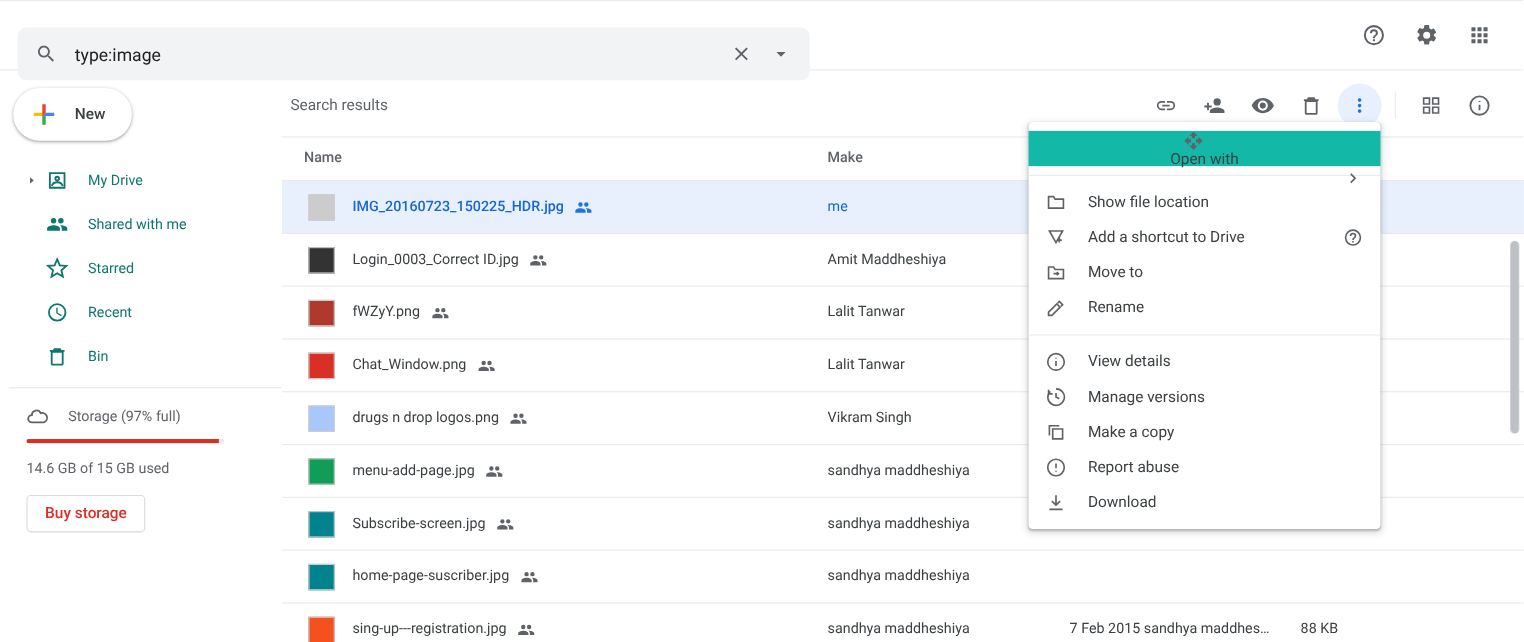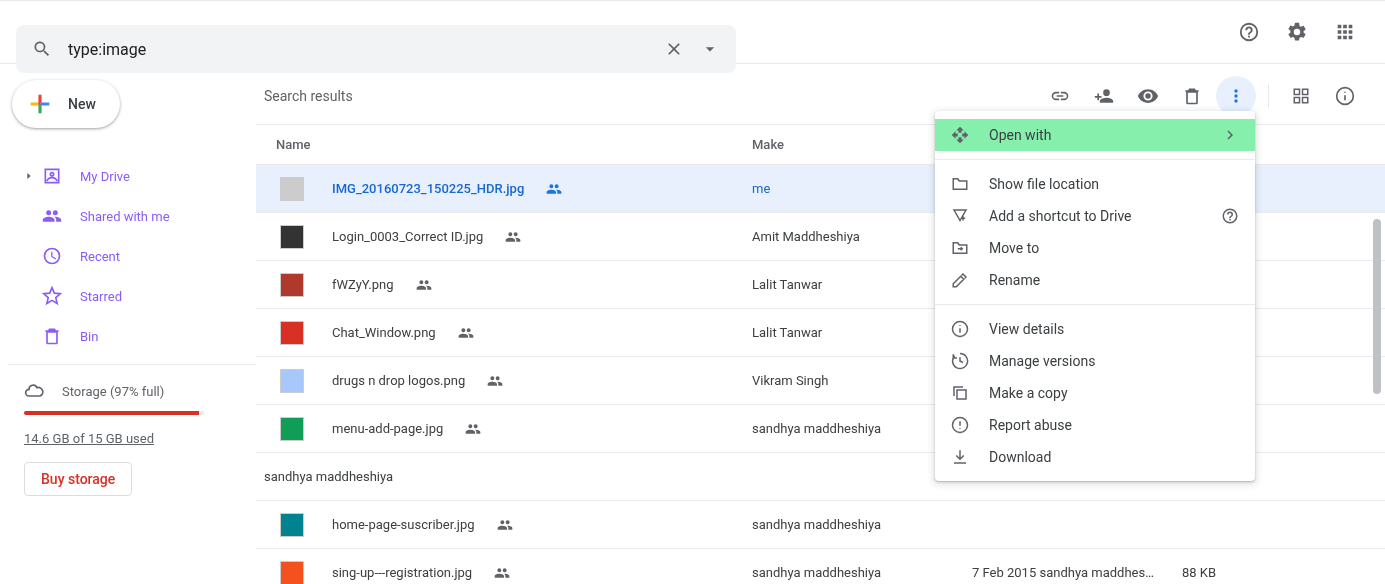--- a/index.html
+++ b/index.html
@@ -14,65 +14,65 @@
 .search-box { background: #f1f3f4; border-radius: 8px; height: 48px; display: flex; align-items: center; padding: 0 8px; width: 720px; }
 .search-box .icon { color: #5f6368; padding: 8px; display: flex; }
 .search-input { flex: 1; border: none; background: transparent; font-size: 16px; color: #202124; outline: none; padding: 0 8px; }
 .search-actions { display: flex; }
 
 .header-icons { display: flex; align-items: center; gap: 8px; margin-left: auto; padding-right: 4px; }
 .header-icons .ibtn { width: 40px; height: 40px; display: flex; align-items: center; justify-content: center; border-radius: 50%; color: #5f6368; }
 
 .main { display: flex; height: calc(100% - 64px); }
 .sidebar { width: 256px; padding: 8px 0 0 8px; }
-.new-btn { display: inline-flex; align-items: center; height: 48px; padding: 0 24px 0 12px; border-radius: 24px; background: #fff; box-shadow: 0 1px 2px rgba(60,64,67,.3),0 1px 3px 1px rgba(60,64,67,.15); margin: 8px 0 28px 4px; }
+.new-btn { display: inline-flex; align-items: center; height: 48px; padding: 0 24px 0 12px; border-radius: 24px; background: #fff; box-shadow: 0 1px 2px rgba(60,64,67,.3),0 1px 3px 1px rgba(60,64,67,.15); margin: 8px 0 16px 4px; }
 .new-btn .plus { width: 32px; height: 32px; margin-right: 12px; display: flex; align-items: center; justify-content: center; }
 .new-btn span.lbl { font-size: 14px; font-weight: 500; color: #3c4043; }
 
-.nav-item { display: flex; align-items: center; height: 40px; padding-left: 16px; border-radius: 0 20px 20px 0; margin-right: 16px; color: #8b5cf6; font-size: 13px; }
+.nav-item { display: flex; align-items: center; height: 40px; padding-left: 16px; border-radius: 0 20px 20px 0; margin-right: 16px; color: #0f766e; font-size: 13px; }
 .nav-item .chev { width: 12px; margin-right: 6px; color: #5f6368; display: flex; }
 .nav-item .nicon { width: 20px; margin-right: 18px; display: flex; }
 
 .divider { border-top: 1px solid #e8eaed; margin: 8px 0; }
 
 .storage-sec { padding: 8px 24px 0 16px; color: #5f6368; }
 .storage-sec .row1 { display: flex; align-items: center; font-size: 13px; margin-bottom: 10px; }
 .storage-sec .row1 .nicon { width: 20px; margin-right: 18px; display: flex;}
 .bar { height: 4px; background: #e8eaed; border-radius: 2px; overflow: hidden; width: 180px; }
 .bar-fill { background: #d93025; height: 100%; }
-.storage-text { font-size: 13px; color: #5f6368; margin-top: 16px; text-decoration: underline; }
+.storage-text { font-size: 13px; color: #5f6368; margin-top: 16px; }
 .buy-btn { margin-top: 16px; border: 1px solid #dadce0; border-radius: 4px; padding: 8px 16px; background: #fff; color: #d93025; font-size: 14px; font-weight: 500; }
 
 .content { flex: 1; display: flex; flex-direction: column; position: relative; justify-content: center; }
 .content-header { display: flex; align-items: center; padding: 12px 20px 8px 8px; font-size: 14px; }
 .content-header .title { color: #5f6368; font-size: 14px; flex: 1; }
 .ch-actions { display: flex; align-items: center; gap: 4px; }
 .ch-actions .ibtn { width: 40px; height: 40px; display: flex; align-items: center; justify-content: center; border-radius: 50%; color: #5f6368; }
 .ch-actions .ibtn.active { background: #e8f0fe; color: #1a73e8; }
 .vsep { width: 1px; height: 24px; background: #e8eaed; margin: 0 8px; }
 
 .table { flex: 1; overflow: auto; border-top: 1px solid #e8eaed; }
 .thead { display: flex; align-items: center; height: 40px; border-bottom: 1px solid #e8eaed; font-size: 13px; color: #5f6368; font-weight: 500; padding: 0 8px 0 8px; }
 .col-name { width: 488px; padding-left: 12px; }
 .col-owner { width: 220px; }
 .col-mod { width: 210px; }
 .col-size { flex: 1; }
 
 .trow { display: flex; align-items: center; height: 48px; border-bottom: 1px solid #e8eaed; font-size: 13px; color: #3c4043; padding: 0 8px 0 8px; }
 .trow.sel { background: #e8f0fe; color: #1a73e8; }
-.trow .col-name { display: flex; align-items: center; gap: 12px; }
+.trow .col-name { display: flex; align-items: center; }
 .thumb { width: 24px; height: 24px; margin: 0 16px 0 4px; background: #dadce0; border: 1px solid #ccc; }
 .trow.sel .fname { color: #1967d2; font-weight: 500; }
 .share-ic { margin-left: 10px; color: #5f6368; display: flex;}
 .trow.sel .share-ic { color: #1a73e8; }
 .trow.sel .col-owner { color: #1967d2; }
 
 .context-menu { position: absolute; top: 111px; left: 935px; width: 320px; background: #fff; border-radius: 4px; box-shadow: 0 2px 6px 2px rgba(60,64,67,.15),0 1px 2px rgba(60,64,67,.3); padding: 8px 0; z-index: 10; }
 .menu-item { display: flex; align-items: center; height: 32px; padding: 0 16px; font-size: 14px; color: #3c4043; }
-.menu-item.hl { background: #86efac; }
+.menu-item.hl { background: #14b8a6; flex-direction: column; }
 .menu-item .micon { width: 20px; margin-right: 18px; color: #5f6368; display: flex; }
 .menu-item .chev-r { margin-left: auto; color: #5f6368; display: flex; }
 .menu-item .qmark { margin-left: auto; color: #5f6368; display: flex; }
 .msep { border-top: 1px solid #e8eaed; margin: 8px 0; }
 
 .scrollbar-ind { position: absolute; right: 4px; top: 155px; width: 8px; height: 175px; background: #bdc1c6; border-radius: 4px; }
 
 svg { display: block; }
 </style>
 </head>
@@ -245,33 +245,33 @@
             <svg width="20" height="20" viewBox="0 0 24 24">
               <use href="#i-shared"></use>
             </svg>
           </span>
           <span>Shared with me</span>
         </div>
         <div class="nav-item">
           <span style="width:18px"></span>
           <span class="nicon">
             <svg width="20" height="20" viewBox="0 0 24 24">
-              <use href="#i-recent"></use>
-            </svg>
-          </span>
-          <span>Recent</span>
+              <use href="#i-star"></use>
+            </svg>
+          </span>
+          <span>Starred</span>
         </div>
         <div class="nav-item">
           <span style="width:18px"></span>
           <span class="nicon">
             <svg width="20" height="20" viewBox="0 0 24 24">
-              <use href="#i-star"></use>
-            </svg>
-          </span>
-          <span>Starred</span>
+              <use href="#i-recent"></use>
+            </svg>
+          </span>
+          <span>Recent</span>
         </div>
         <div class="nav-item">
           <span style="width:18px"></span>
           <span class="nicon">
             <svg width="20" height="20" viewBox="0 0 24 24">
               <use href="#i-trash"></use>
             </svg>
           </span>
           <span>Bin</span>
         </div>
@@ -422,20 +422,29 @@
                 <svg width="16" height="16" viewBox="0 0 24 24">
                   <use href="#i-shared"></use>
                 </svg>
               </span>
             </div>
             <div class="col-owner">sandhya maddheshiya</div>
             <div class="col-mod"></div>
             <div class="col-size"></div>
           </div>
           <div class="trow">
+            <div class="col-name">
+              <div class="thumb" style="background:#00838f"></div>
+              <span class="fname">Subscribe-screen.jpg</span>
+              <span class="share-ic">
+                <svg width="16" height="16" viewBox="0 0 24 24">
+                  <use href="#i-shared"></use>
+                </svg>
+              </span>
+            </div>
             <div class="col-owner">sandhya maddheshiya</div>
             <div class="col-mod"></div>
             <div class="col-size"></div>
           </div>
           <div class="trow">
             <div class="col-name">
               <div class="thumb" style="background:#00838f"></div>
               <span class="fname">home-page-suscriber.jpg</span>
               <span class="share-ic">
                 <svg width="16" height="16" viewBox="0 0 24 24">

